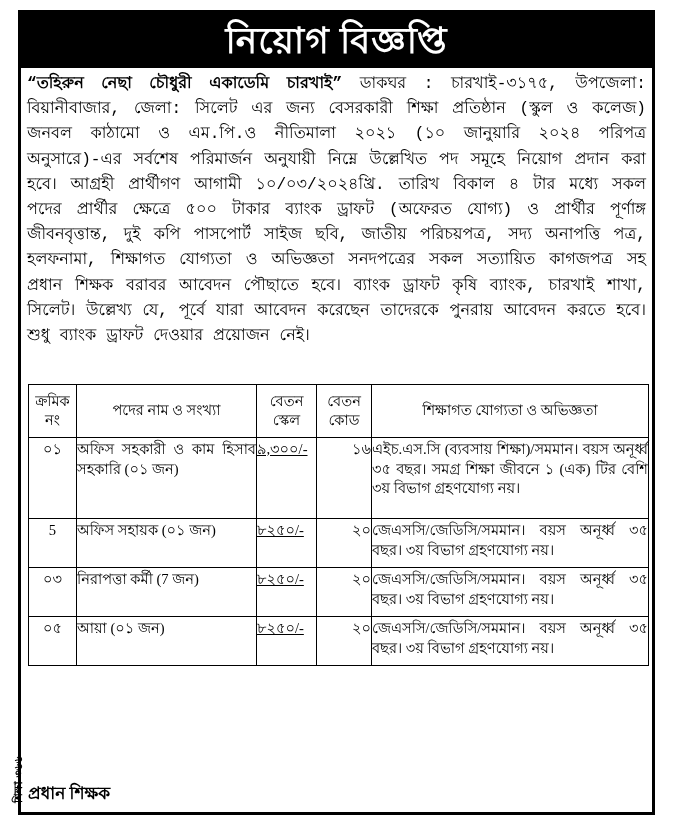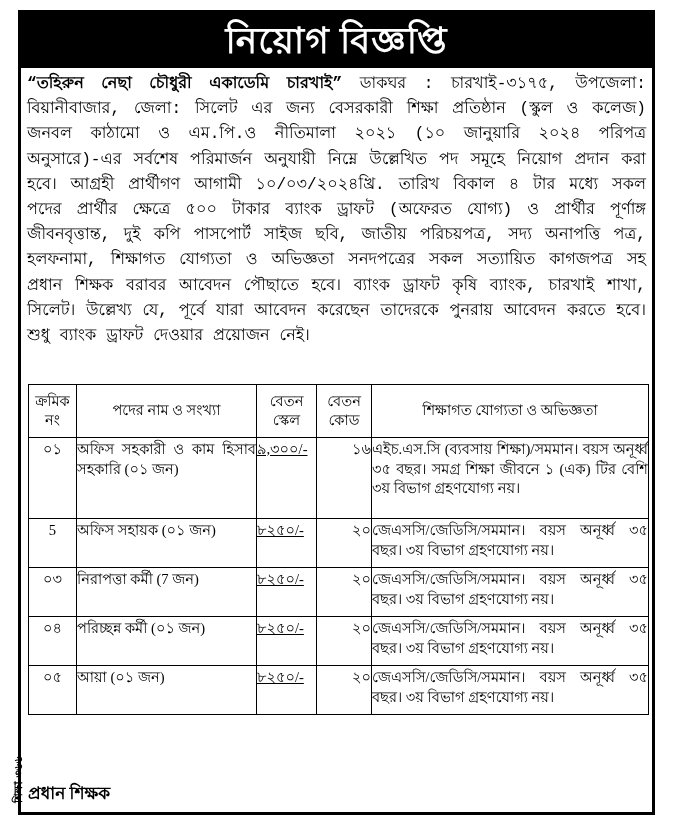--- a/index.html
+++ b/index.html
@@ -211,27 +211,20 @@
         <td class="c-qual">জেএসসি/জেডিসি/সমমান। বয়স অনূর্ধ্ব ৩৫ বছর। ৩য় বিভাগ গ্রহণযোগ্য নয়।</td>
       </tr>
       <tr class="row-short">
         <td class="c-sl">০৩</td>
         <td class="c-post">নিরাপত্তা কর্মী (7 জন)</td>
         <td class="c-scale">৮২৫০/-</td>
         <td class="c-code">২০</td>
         <td class="c-qual">জেএসসি/জেডিসি/সমমান। বয়স অনূর্ধ্ব ৩৫ বছর। ৩য় বিভাগ গ্রহণযোগ্য নয়।</td>
       </tr>
       <tr class="row-short">
-        <td class="c-sl">০৪</td>
-        <td class="c-post">পরিচ্ছন্ন কর্মী (০১ জন)</td>
-        <td class="c-scale">৮২৫০/-</td>
-        <td class="c-code">২০</td>
-        <td class="c-qual">জেএসসি/জেডিসি/সমমান। বয়স অনূর্ধ্ব ৩৫ বছর। ৩য় বিভাগ গ্রহণযোগ্য নয়।</td>
-      </tr>
-      <tr class="row-short">
         <td class="c-sl">০৫</td>
         <td class="c-post">আয়া (০১ জন)</td>
         <td class="c-scale">৮২৫০/-</td>
         <td class="c-code">২০</td>
         <td class="c-qual">জেএসসি/জেডিসি/সমমান। বয়স অনূর্ধ্ব ৩৫ বছর। ৩য় বিভাগ গ্রহণযোগ্য নয়।</td>
       </tr>
     </tbody>
   </table>
 
   <div id="signature">প্রধান শিক্ষক</div>

